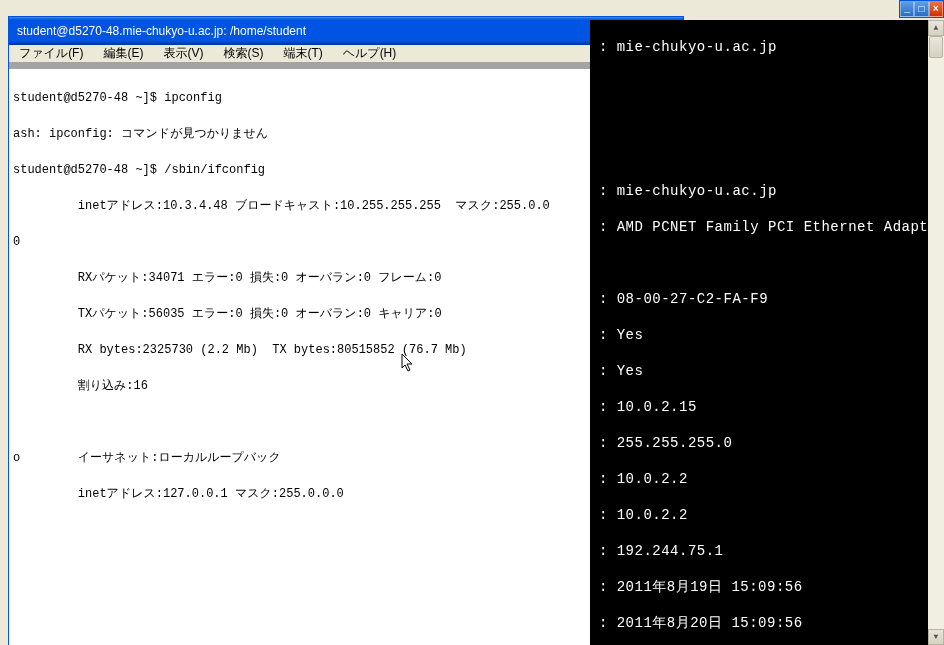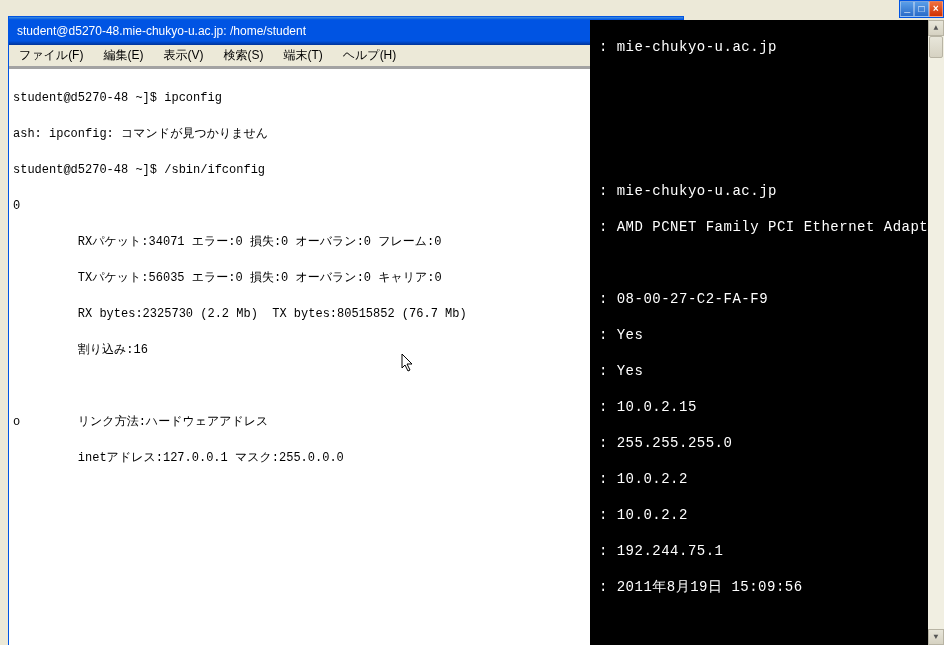--- a/index.html
+++ b/index.html
@@ -68,21 +68,21 @@
   .titlebar .wbtn.close { background: linear-gradient(#f07040, #d03000); }
 
   .menubar {
     height: 24px;
     background: #ece9d8;
     display: flex;
     align-items: center;
     font-size: 12px;
     font-family: sans-serif;
     padding: 0 4px;
-    border-bottom: 3px solid #a3a3a3;
+    border-bottom: 7px solid #a3a3a3;
     gap: 8px;
   }
   .menubar .mitem { padding: 2px 6px; }
 
   .term-body {
     flex: 1;
     background: #ffffff;
     color: #000000;
     font-size: 12px;
     line-height: 18px;
@@ -183,27 +183,28 @@
     <span class="mitem">編集(E)</span>
     <span class="mitem">表示(V)</span>
     <span class="mitem">検索(S)</span>
     <span class="mitem">端末(T)</span>
     <span class="mitem">ヘルプ(H)</span>
   </div>
   <div class="term-body">
 <div>student@d5270-48 ~]$ ipconfig</div>
 <div>ash: ipconfig: コマンドが見つかりません</div>
 <div>student@d5270-48 ~]$ /sbin/ifconfig</div>
+<div>         inetアドレス:10.3.4.48 ブロードキャスト:10.255.255.255  マスク:255.0.0</div>
 <div>0</div>
 <div>         RXパケット:34071 エラー:0 損失:0 オーバラン:0 フレーム:0</div>
 <div>         TXパケット:56035 エラー:0 損失:0 オーバラン:0 キャリア:0</div>
 <div>         RX bytes:2325730 (2.2 Mb)  TX bytes:80515852 (76.7 Mb)</div>
 <div>         割り込み:16</div>
 <div>&nbsp;</div>
-<div>o        リンク方法:ハードウェアアドレス</div>
+<div>o        イーサネット:ローカルループバック</div>
 <div>         inetアドレス:127.0.0.1 マスク:255.0.0.0</div>
 
 
 
 
 
 
 
 
 
@@ -232,20 +233,21 @@
 <div>&nbsp;</div>
 <div> : 08-00-27-C2-FA-F9</div>
 <div> : Yes</div>
 <div> : Yes</div>
 <div> : 10.0.2.15</div>
 <div> : 255.255.255.0</div>
 <div> : 10.0.2.2</div>
 <div> : 10.0.2.2</div>
 <div> : 192.244.75.1</div>
 <div> : 2011年8月19日 15:09:56</div>
+<div> : 2011年8月20日 15:09:56</div>
 
 
 
 
 
 
 
 
 
 

